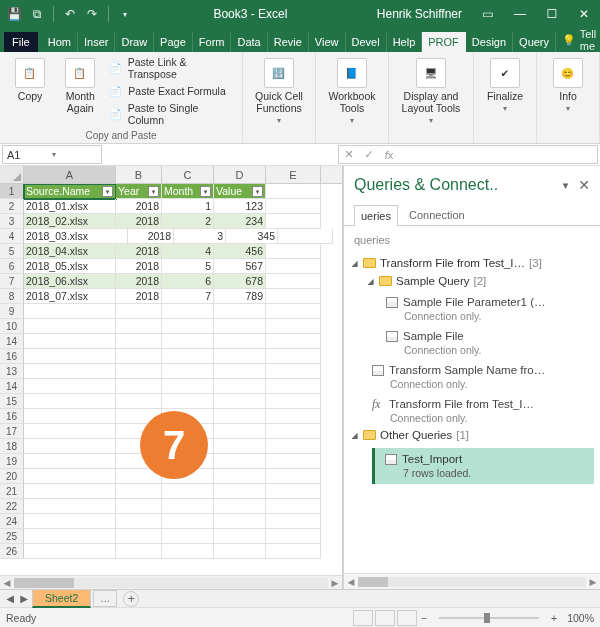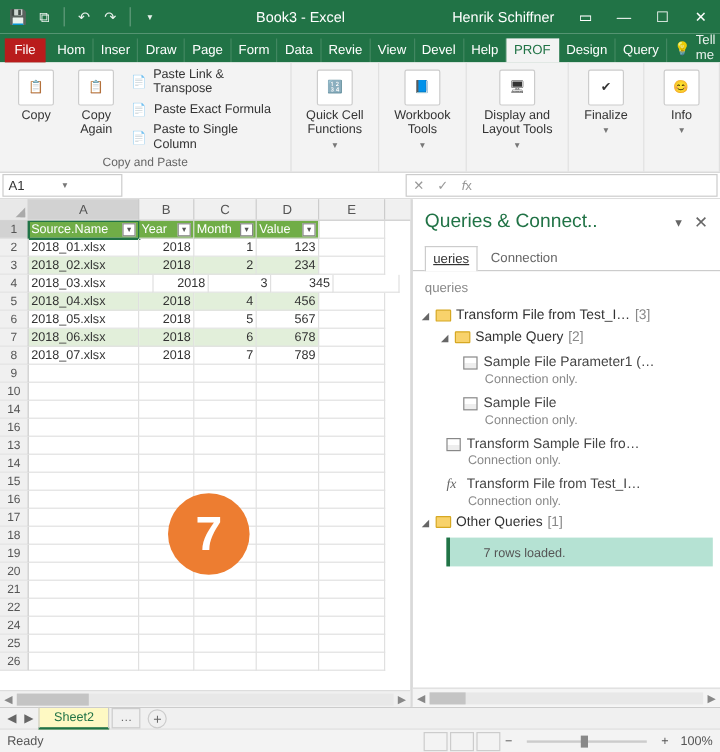--- a/index.html
+++ b/index.html
@@ -11,21 +11,21 @@
   .tb-qat .qicon { width: 18px; height: 18px; display: flex; align-items: center; justify-content: center; opacity: .9; font-size: 12px; }
   .tb-qat .sep { width: 1px; height: 16px; background: rgba(255,255,255,.3); margin: 0 3px; }
   .tb-title { flex: 1; text-align: center; font-size: 12px; }
   .tb-user { padding: 0 10px; font-size: 12px; }
   .tb-win { display: flex; }
   .tb-win .wbtn { width: 32px; height: 28px; display: flex; align-items: center; justify-content: center; font-size: 12px; }
   
   
   .ribtabs { height: 24px; background: #217346; display: flex; align-items: flex-end; padding-left: 4px; color: #fff; }
   .ribtabs .tab { padding: 4px 6px; font-size: 11px; border-right: 1px solid rgba(255,255,255,.15); }
-  .ribtabs .tab.file { background: #b91c1c; margin-right: 4px; border: none; padding: 4px 8px; }
+  .ribtabs .tab.file { background: #0f172a; margin-right: 4px; border: none; padding: 4px 8px; }
   .ribtabs .tab.active { background: #f3f3f3; color: #217346; }
   .ribtabs .tellme { margin-left: 6px; display: flex; align-items: center; gap: 4px; font-size: 11px; opacity: .9; }
   .ribtabs .share { margin-left: auto; padding: 4px 8px; }
   
   
   .ribbon { height: 92px; background: #f3f3f3; border-bottom: 1px solid #d4d4d4; display: flex; }
   .rgroup { border-right: 1px solid #e0e0e0; padding: 4px 8px 2px; display: flex; flex-direction: column; }
   .rgroup .body { flex: 1; display: flex; align-items: flex-start; gap: 6px; }
   .rgroup .label { text-align: center; font-size: 10px; color: #666; padding-top: 2px; }
   .bigbtn { display: flex; flex-direction: column; align-items: center; width: 46px; text-align: center; font-size: 10.5px; line-height: 1.15; gap: 2px; padding-top: 2px; }
@@ -73,21 +73,21 @@
   .gridscroll .thumb { position: absolute; left: 0; width: 60px; height: 100%; background: #c4c4c4; }
   
   
   .pane { flex: 1; background: #fff; display: flex; flex-direction: column; border-left: 1px solid #d4d4d4; }
   .pane-hd { padding: 10px 10px 4px; display: flex; align-items: center; }
   .pane-hd h2 { font-size: 16px; font-weight: 400; color: #217346; flex: 1; }
   .pane-hd .dd { color: #666; margin-right: 10px; }
   .pane-hd .x { color: #666; font-size: 14px; }
   .pane-tabs { display: flex; gap: 4px; padding: 6px 10px 0; border-bottom: 1px solid #ccc; font-size: 11px; }
   .pane-tabs .pt { padding: 4px 6px; border: 1px solid transparent; border-bottom: none; color: #666; }
-  .pane-tabs .pt.active { border-color: #ccc; background: #fff; position: relative; top: 1px; color: #333; text-decoration: underline; }
+  .pane-tabs .pt.active { border-color: #ccc; background: #fff; position: relative; top: 1px; color: #333; }
   .pane-sub { padding: 8px 10px 4px; color: #888; font-size: 11px; }
   .tree { padding: 4px 6px; font-size: 11.5px; }
   .tnode { padding: 3px 0 3px 0; }
   .thead { display: flex; align-items: center; gap: 4px; }
   .thead .tw { width: 9px; color: #666; font-size: 8px; text-align: center; }
   .thead .fld { width: 13px; height: 10px; background: #f8d26b; border: 1px solid #d6a823; border-radius: 1px; }
   .cnt { color: #888; }
   .leaf { padding: 6px 0 2px 36px; }
   .leaf .lh { display: flex; align-items: center; gap: 5px; color: #444; }
   .leaf .sub { padding-left: 18px; color: #888; font-size: 10.5px; padding-top: 2px; }
@@ -98,21 +98,21 @@
   .item-hl .sub { padding-left: 18px; color: #555; font-size: 10.5px; padding-top: 2px; }
   
   .pane-scroll { height: 16px; display: flex; align-items: center; background: #f4f4f4; border-top: 1px solid #ddd; margin-top: auto; }
   .pane-scroll .arr { width: 14px; text-align: center; color: #888; font-size: 9px; }
   .pane-scroll .track { flex: 1; height: 10px; background: #e8e8e8; position: relative; }
   .pane-scroll .thumb { position: absolute; left: 0; width: 30px; height: 100%; background: #c4c4c4; }
   
   
   .sheettabs { height: 18px; background: #f0f0f0; border-top: 1px solid #ccc; display: flex; align-items: center; padding-left: 4px; gap: 2px; font-size: 10px; color: #666; }
   .sheettabs .nav { width: 12px; text-align: center; }
-  .sheettabs .st { padding: 2px 12px; background: #fef9c3; border: 1px solid #ccc; border-bottom: 2px solid #217346; color: #217346; font-size: 10.5px; }
+  .sheettabs .st { padding: 2px 12px; background: #fdba74; border: 1px solid #ccc; border-bottom: 2px solid #217346; color: #217346; font-size: 10.5px; }
   .sheettabs .more { padding: 2px 6px; border: 1px solid #ccc; }
   .sheettabs .new { width: 16px; height: 16px; border: 1px solid #ccc; border-radius: 50%; text-align: center; line-height: 14px; font-size: 12px; margin-left: 4px; }
   
   
   .status { height: 20px; background: #f3f3f3; border-top: 1px solid #ddd; display: flex; align-items: center; padding: 0 6px; font-size: 10.5px; color: #555; }
   .status .views { margin-left: auto; display: flex; gap: 2px; }
   .status .vbtn { width: 20px; height: 16px; border: 1px solid #ccc; }
   .status .slider { width: 100px; height: 2px; background: #ccc; margin: 0 8px; position: relative; }
   .status .slider::before { content: ""; position: absolute; left: 45px; top: -4px; width: 6px; height: 10px; background: #888; }
 </style>
@@ -160,21 +160,21 @@
 
 <div class="ribbon">
   <div class="rgroup">
     <div class="body">
       <div class="bigbtn">
         <span class="icn">📋</span>
         <span>Copy</span>
       </div>
       <div class="bigbtn">
         <span class="icn">📋</span>
-        <span>Copy Again</span>
+        <span>Month Again</span>
       </div>
       <div class="smallrows">
         <div class="smallbtn">
             <span class="sicn">📄</span>
             <span>Paste Link &amp; Transpose</span>
           </div>
         <div class="smallbtn">
             <span class="sicn">📄</span>
             <span>Paste Exact Formula</span>
           </div>
@@ -524,40 +524,44 @@
       <div class="leaf">
         <div class="lh">
             <span class="tbl-icn"></span>
             <span>Sample File</span>
           </div>
         <div class="sub">Connection only.</div>
       </div>
       <div class="leaf" style="padding-left:22px">
         <div class="lh">
             <span class="tbl-icn"></span>
-            <span>Transform Sample File fro…</span>
+            <span>Transform Sample Name fro…</span>
           </div>
         <div class="sub">Connection only.</div>
       </div>
       <div class="leaf" style="padding-left:22px">
         <div class="lh">
             <span class="fx-icn">fx</span>
             <span>Transform File from Test_I…</span>
           </div>
         <div class="sub">Connection only.</div>
       </div>
       <div class="tnode">
         <div class="thead">
           <span class="tw">◢</span>
           <span class="fld"></span>
           <span>Other Queries</span>
           <span class="cnt">[1]</span>
         </div>
       </div>
       <div class="item-hl">
+        <div class="lh">
+            <span class="tbl-icn"></span>
+            <span>Test_Import</span>
+          </div>
         <div class="sub">7 rows loaded.</div>
       </div>
     </div>
     <div class="pane-scroll">
       <span class="arr">◀</span>
       <div class="track">
           <div class="thumb"></div>
         </div>
       <span class="arr">▶</span>
     </div>

